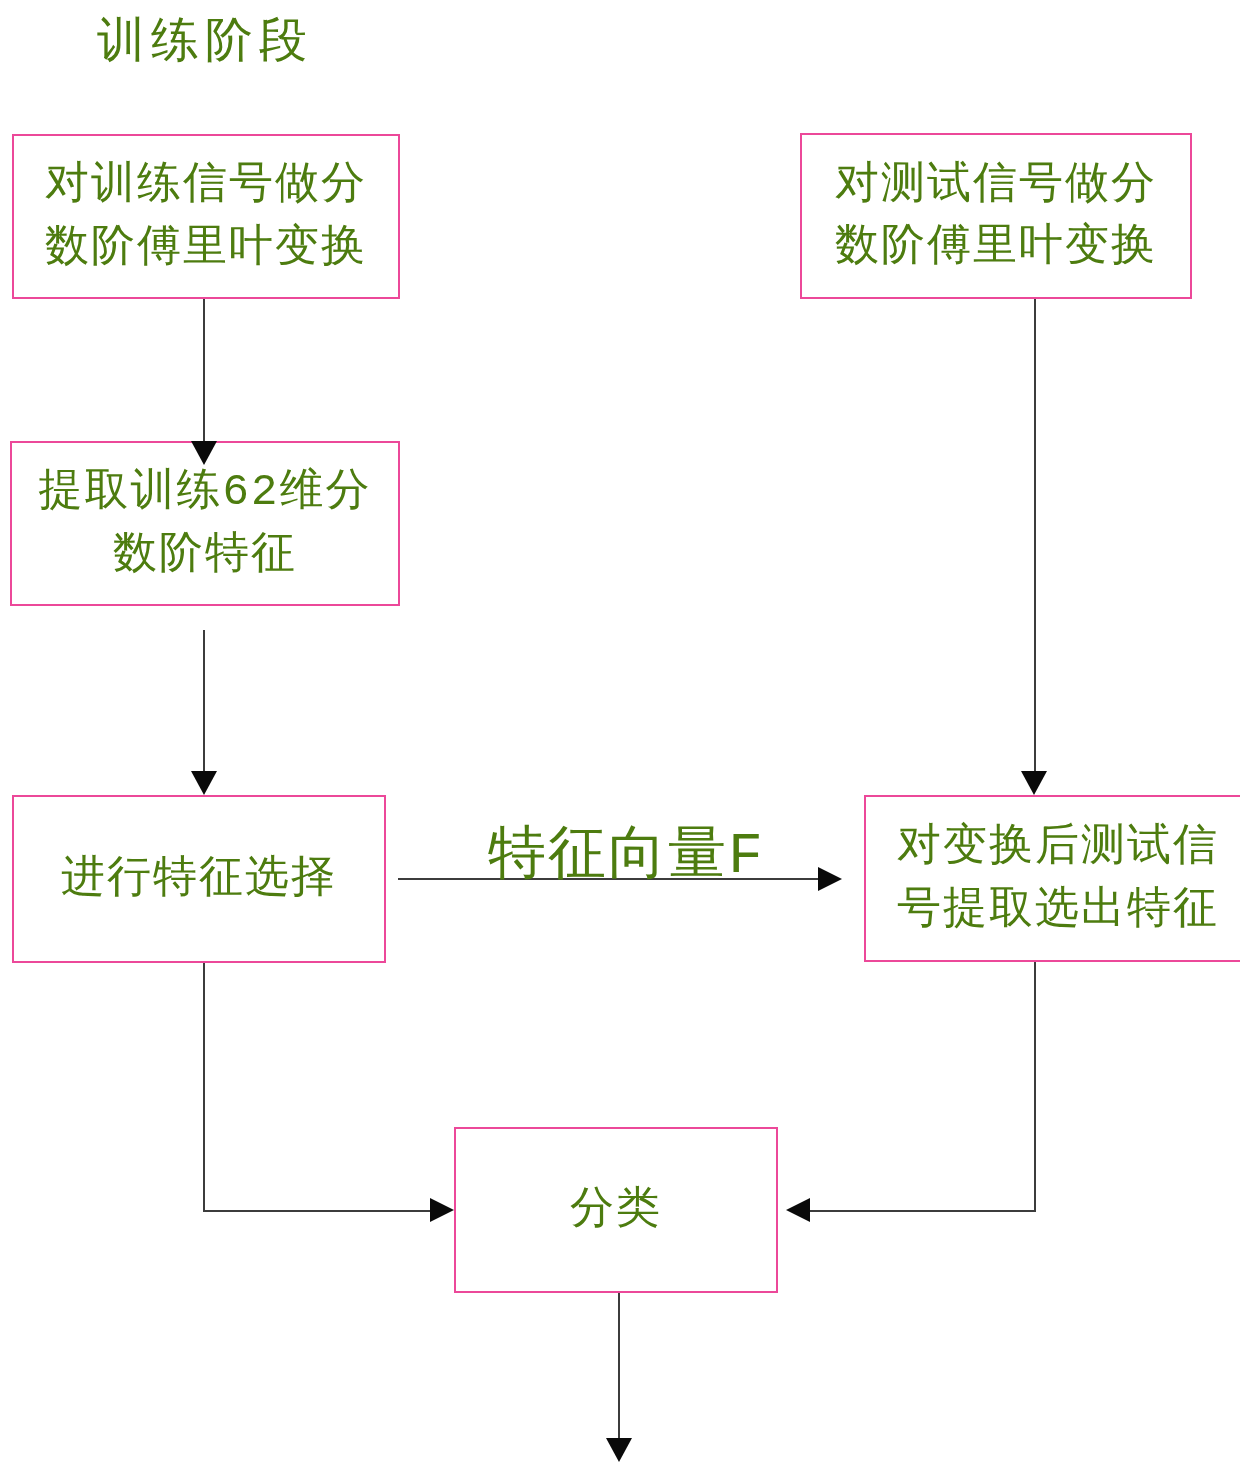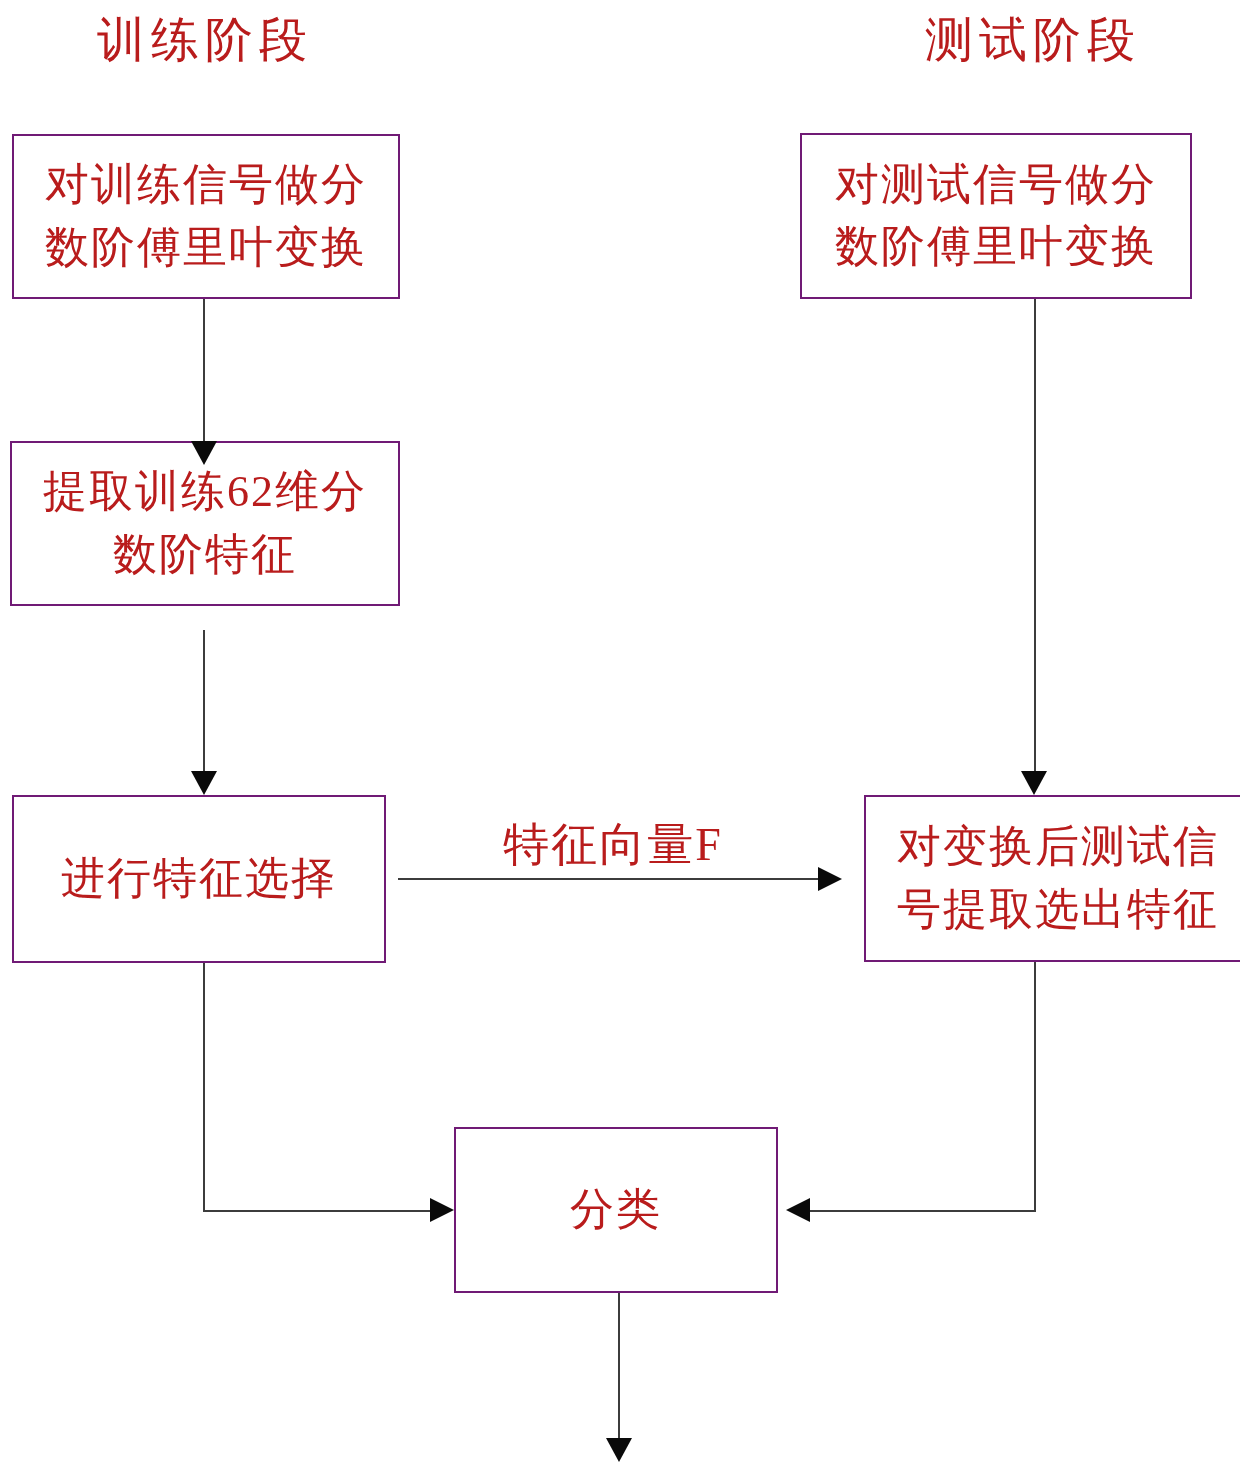--- a/index.html
+++ b/index.html
@@ -5,35 +5,35 @@
   html, body {
     margin: 0;
     padding: 0;
     background: #ffffff;
   }
   #canvas {
     position: relative;
     width: 1240px;
     height: 1471px;
     background: #ffffff;
-    font-family: Liberation Serif, serif;
-    color: #b91c1c;
+    font-family: Liberation Mono, monospace;
+    color: #4d7c0f;
     overflow: hidden;
   }
   .phase-title {
     position: absolute;
     font-size: 48px;
     letter-spacing: 6px;
     text-align: center;
     white-space: nowrap;
   }
   .node {
     position: absolute;
     box-sizing: border-box;
-    border: 2px solid #701a75;
+    border: 2px solid #ec4899;
     background: #ffffff;
     display: flex;
     align-items: center;
     justify-content: center;
     text-align: center;
     font-size: 44px;
     line-height: 1.42;
     white-space: pre-line;
     letter-spacing: 2px;
   }
@@ -58,21 +58,21 @@
     border-bottom: 12px solid transparent;
     border-left: 24px solid #0a0a0a;
   }
   .arrow-left {
     border-top: 12px solid transparent;
     border-bottom: 12px solid transparent;
     border-right: 24px solid #0a0a0a;
   }
   .edge-label {
     position: absolute;
-    font-size: 46px;
+    font-size: 58px;
     text-align: center;
     white-space: nowrap;
     letter-spacing: 2px;
   }
 
   
   #title-train    { left: 0px;    top: 8px;    width: 410px; }
   #title-test     { left: 828px;  top: 8px;    width: 410px; }
 
   #node-train1    { left: 12px;   top: 134px;  width: 388px; height: 165px; }
@@ -104,21 +104,20 @@
   #line-cls-out   { left: 618px;  top: 1293px; height: 146px; }
   #head-cls-out   { left: 606px;  top: 1438px; }
 </style>
 </head>
 <body>
 
 <div id="canvas">
 
   <div class="phase-title" id="title-train">训练阶段</div>
 
-  <div class="phase-title" id="title-test">测试阶段</div>
 
   <div class="node" id="node-train1">对训练信号做分
 数阶傅里叶变换</div>
 
   <div class="node" id="node-train2">提取训练62维分
 数阶特征</div>
 
   <div class="node" id="node-train3">进行特征选择</div>
 
   <div class="node" id="node-test1">对测试信号做分

